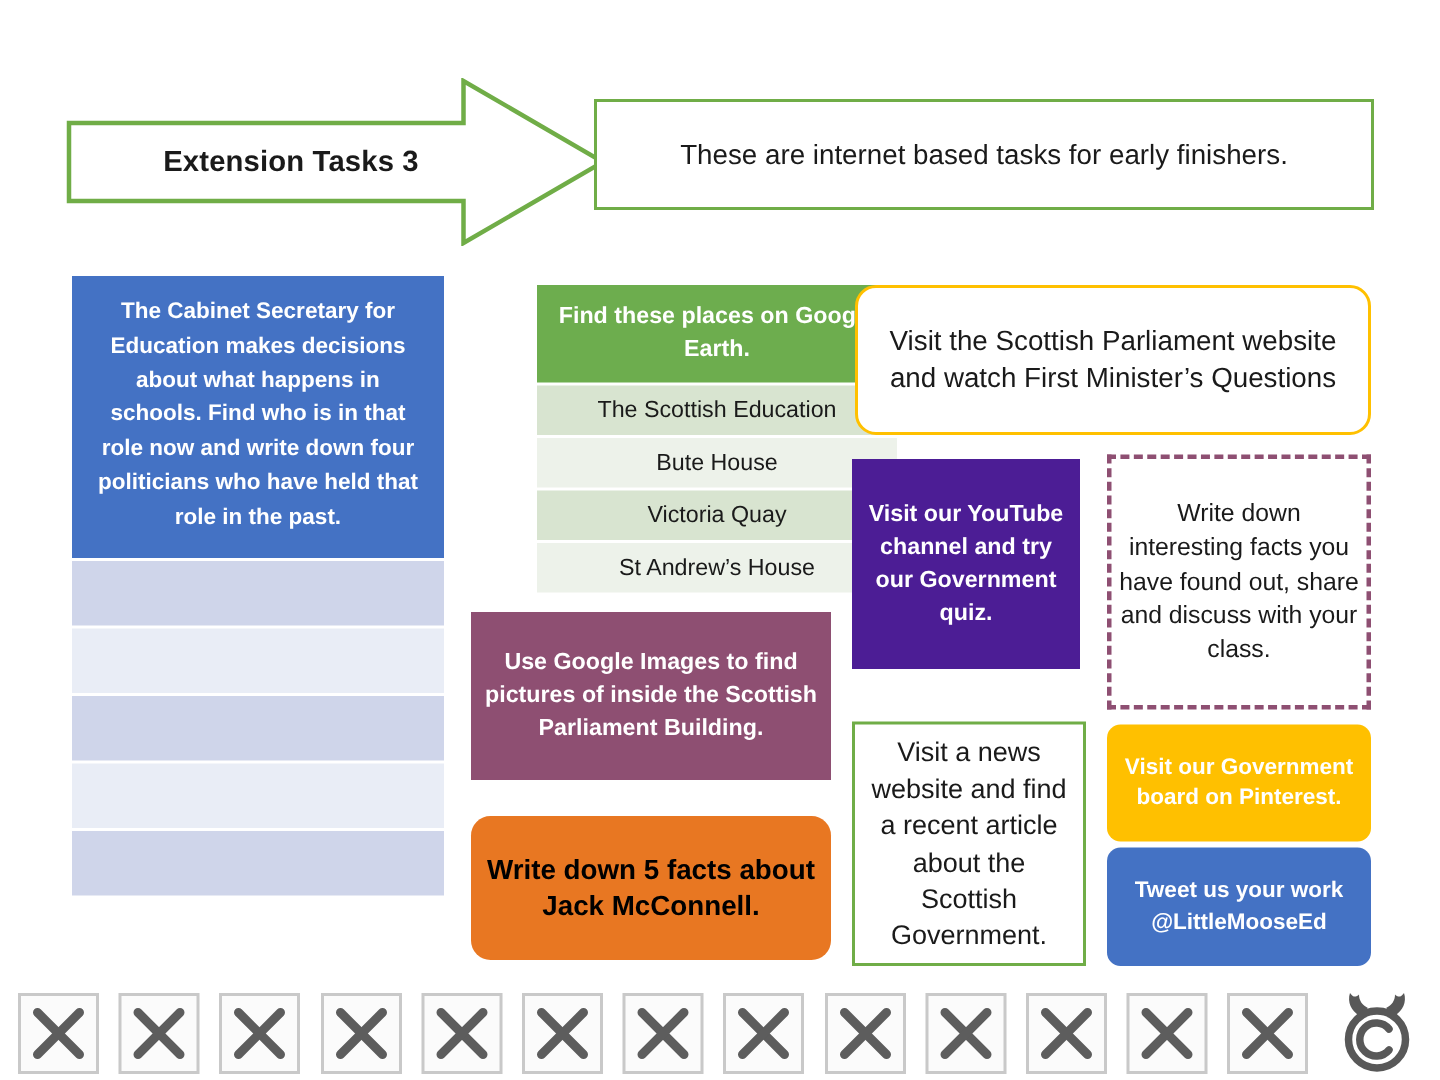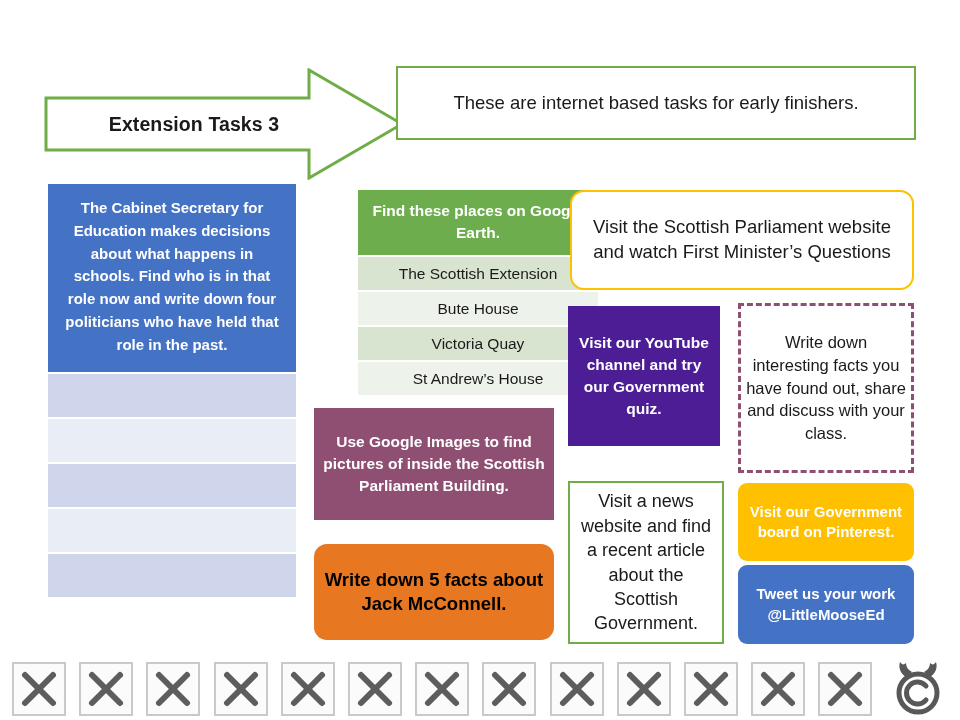--- a/index.html
+++ b/index.html
@@ -16,21 +16,21 @@
     width: 960px;
     height: 720px;
     background: #ffffff;
     overflow: hidden;
   }
 
   
   #arrow-wrap {
     position: absolute;
     left: 44px;
-    top: 68px;
+    top: 52px;
     width: 360px;
     height: 112px;
   }
   #arrow-wrap svg { display: block; }
   #arrow-label {
     position: absolute;
     left: 0px;
     top: 0px;
     width: 300px;
     height: 112px;
@@ -323,21 +323,21 @@
     <div class="lt-head">The Cabinet Secretary for Education makes decisions about what happens in schools. Find who is in that role now and write down four politicians who have held that role in the past.</div>
     <div class="lt-row odd"></div>
     <div class="lt-row even"></div>
     <div class="lt-row odd"></div>
     <div class="lt-row even"></div>
     <div class="lt-row odd"></div>
   </div>
 
   <div id="ge-table">
     <div class="ge-head">Find these places on Google Earth.</div>
-    <div class="ge-row shade">The Scottish Extension</div>
+    <div class="ge-row shade">The Scottish Education</div>
     <div class="ge-row plain">Bute House</div>
     <div class="ge-row shade">Victoria Quay</div>
     <div class="ge-row plain">St Andrew’s House</div>
   </div>
 
   <div id="purple-box">Use Google Images to find pictures of inside the Scottish Parliament Building.</div>
 
   <div id="orange-box">Write down 5 facts about Jack McConnell.</div>
 
   <div id="parliament-box">Visit the Scottish Parliament website and watch First Minister’s Questions</div>

